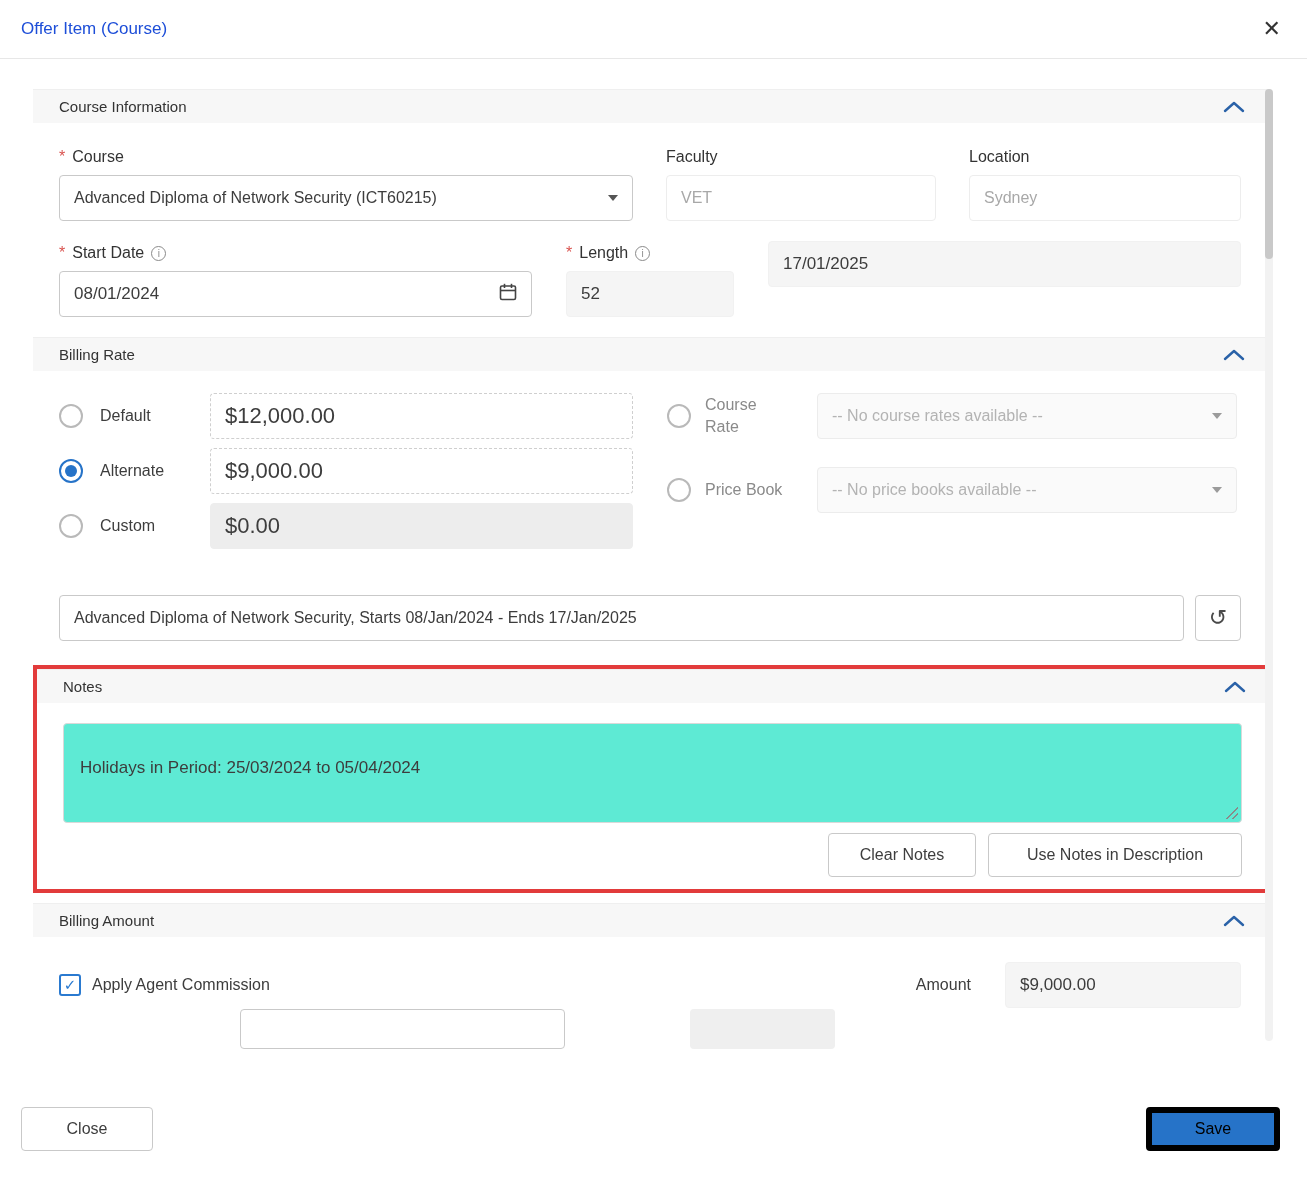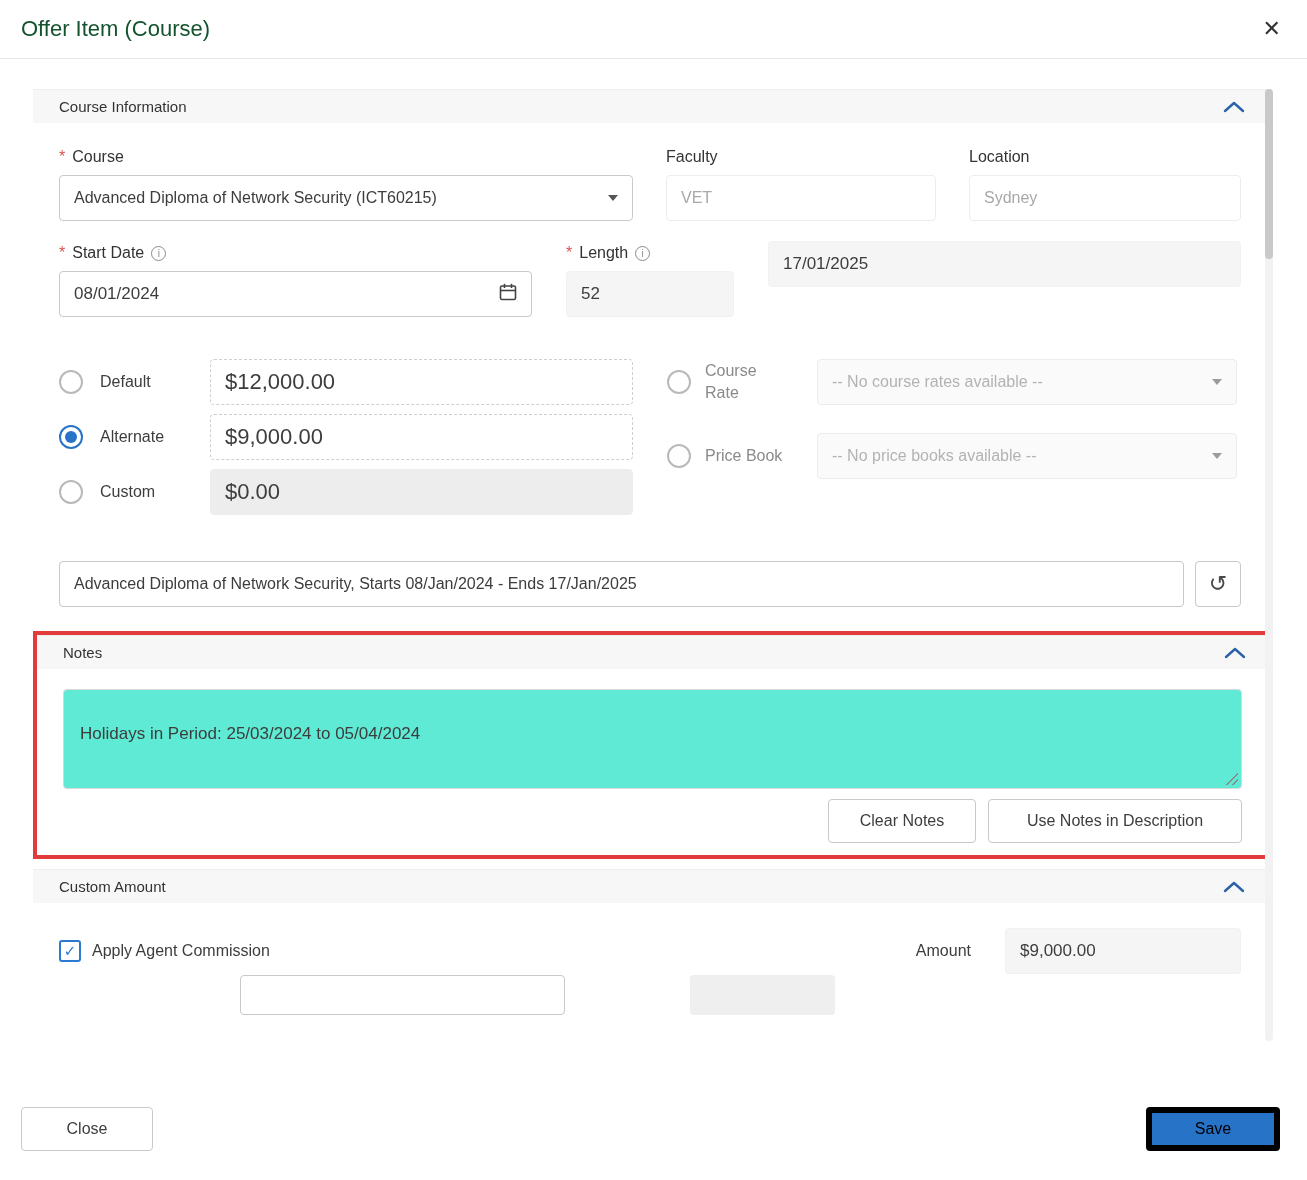--- a/index.html
+++ b/index.html
@@ -2,21 +2,21 @@
 <html><head>
 <meta charset="utf-8">
 <style>
   * { margin:0; padding:0; box-sizing:border-box; }
   body {
     width:1307px; height:1180px; background:#fff; overflow:hidden;
     font-family:"Liberation Sans","DejaVu Sans",sans-serif; color:#333;
   }
   
   .modal-header { height:59px; border-bottom:1px solid #e7e7e7; display:flex; align-items:center; justify-content:space-between; padding:0 26px 0 21px; }
-  .modal-title { font-size:22px; color:#14532d; }
+  .modal-title { font-size:17px; color:#1d4ed8; }
   .close-btn { font-size:22px; color:#333; cursor:pointer; line-height:1; }
   
   .modal-body { position:relative; height:992px; overflow:hidden; padding:30px 40px 0 33px; }
   .scrollbar { position:absolute; top:30px; right:34px; width:8px; height:952px; background:#f2f2f2; border-radius:4px; }
   .scroll-thumb { width:8px; height:170px; background:#c9c9c9; border-radius:4px; cursor:pointer; }
   
   .section-header { height:34px; background:#f7f7f7; border-top:1px solid #efefef; display:flex; align-items:center; justify-content:space-between; padding:0 22px 0 26px; }
   .section-title { font-size:15px; color:#333; }
   .chevron { display:flex; align-items:center; cursor:pointer; }
   .section-body { padding:0 26px; }
@@ -154,20 +154,28 @@
           <div class="inp grayfill">52</div>
         </div>
         <div class="w-end">
           <div class="inp grayfill">17/01/2025</div>
         </div>
       </div>
     </div>
   </div>
 
   <div class="section">
+    <div class="section-header">
+      <span class="section-title">Billing Rate</span>
+      <span class="chevron">
+        <svg width="22" height="12" viewBox="0 0 22 12">
+            <polyline points="2,10 11,2 20,10" fill="none" stroke="#2a62a8" stroke-width="2.4" stroke-linecap="round" stroke-linejoin="round"></polyline>
+          </svg>
+      </span>
+    </div>
     <div class="section-body br-body">
       <div class="br-left">
         <div class="rate-row">
           <span class="radio"></span>
           <span class="rate-label">Default</span>
           <div class="rate-value">$12,000.00</div>
         </div>
         <div class="rate-row">
           <span class="radio selected"></span>
           <span class="rate-label">Alternate</span>
@@ -227,21 +235,21 @@
         <div class="notes-btn-row">
           <button class="btn btn-clear">Clear Notes</button>
           <button class="btn btn-use">Use Notes in Description</button>
         </div>
       </div>
     </div>
   </div>
 
   <div class="section ba-section">
     <div class="section-header">
-      <span class="section-title">Custom Amount</span>
+      <span class="section-title">Billing Amount</span>
       <span class="chevron">
         <svg width="22" height="12" viewBox="0 0 22 12">
             <polyline points="2,10 11,2 20,10" fill="none" stroke="#2a62a8" stroke-width="2.4" stroke-linecap="round" stroke-linejoin="round"></polyline>
           </svg>
       </span>
     </div>
     <div class="section-body ba-body">
       <div class="ba-row">
         <span class="checkbox">
             <span>✓</span>

